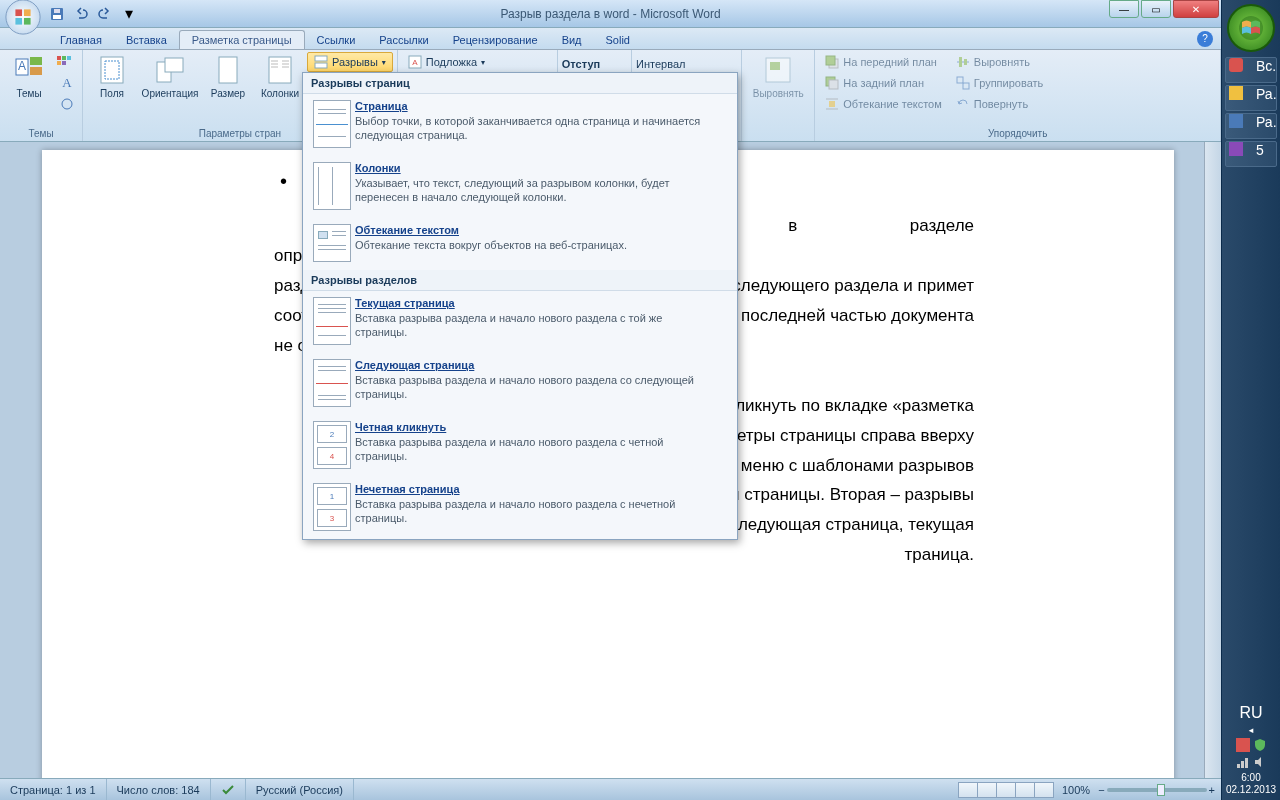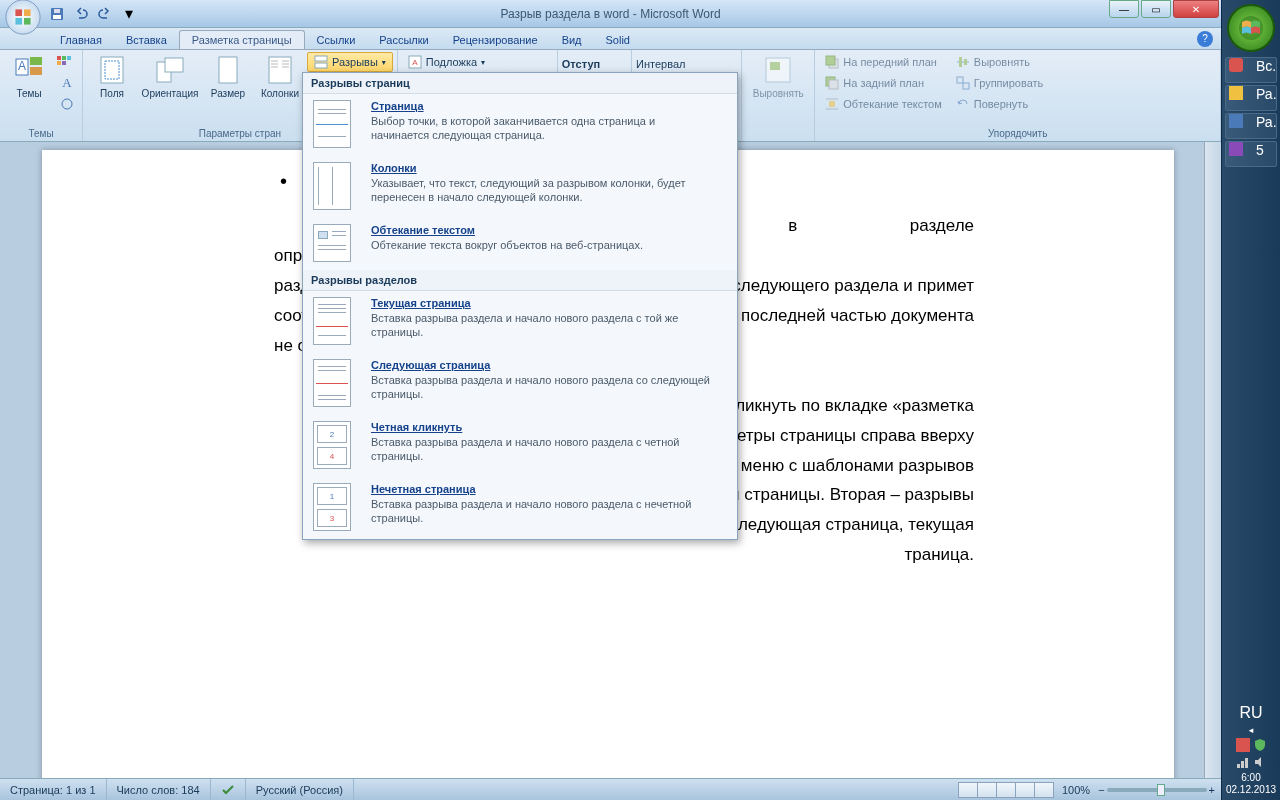--- a/index.html
+++ b/index.html
@@ -31,21 +31,21 @@
 .field-row input { width: 52px; height: 18px; border: 1px solid #9ab; font-size: 11px; text-align: right; padding-right: 14px; background: #fff; }
 .spinner { position: relative; }
 .spinner::after { content: ""; position: absolute; right: 1px; top: 1px; width: 12px; height: 16px; background: linear-gradient(#e0eaf3,#c0d4e6); border-left: 1px solid #9ab; }
 .doc-area { flex: 1; background: #b8cde0; position: relative; overflow: hidden; }
 .page { position: absolute; left: 42px; top: 8px; width: 1132px; height: 900px; background: #fff; box-shadow: 0 0 6px rgba(0,0,0,.3); padding: 14px 200px 0 232px; font-family: Calibri, sans-serif; font-size: 17px; color: #000; line-height: 1.76; text-align: justify; }
 .page .bullet { display: flex; }
 .page .bullet::before { content: "•"; margin: 0 22px 0 6px; font-size: 20px; }
 .page p { margin-top: 12px; text-indent: 42px; }
 .dropdown { position: absolute; left: 302px; top: 72px; width: 436px; background: #f4f7fb; border: 1px solid #8aa4c0; box-shadow: 2px 3px 8px rgba(0,0,0,.35); z-index: 50; font-size: 11px; }
 .dd-head { padding: 4px 8px; font-weight: bold; background: #eef3f9; color: #1a3a5a; border-bottom: 1px solid #d0dce8; }
-.dd-item { display: flex; padding: 6px 25px 8px 10px; gap: 20px; }
+.dd-item { display: flex; padding: 6px 25px 8px 10px; gap: 4px; }
 .dd-item .thumb { width: 38px; height: 38px; border: 1px solid #9ab; background: #fff; position: relative; flex-shrink: 0; }
 .dd-item.tall .thumb { height: 48px; }
 .dd-item .info { flex: 1; }
 .dd-item .ttl { color: #15428b; text-decoration: underline; font-weight: bold; margin-bottom: 2px; }
 .dd-item .desc { color: #4a5a6a; line-height: 1.3; }
 .scrollbar-v { position: absolute; right: 0; top: 0; bottom: 0; width: 17px; background: linear-gradient(90deg,#dbe6f0,#c4d6e6); border-left: 1px solid #9ab; }
 .statusbar { height: 22px; background: linear-gradient(#cfe0f0,#a8c4dd); display: flex; align-items: center; font-size: 11px; color: #1a3a5a; border-top: 1px solid #8ab; }
 .sb-item { padding: 0 10px; border-right: 1px solid #9ab8d0; height: 100%; display: flex; align-items: center; gap: 4px; }
 .sb-right { margin-left: auto; display: flex; align-items: center; gap: 2px; padding-right: 6px; }
 .zoom-slider { width: 100px; height: 4px; background: #8ab; position: relative; border-radius: 2px; }

